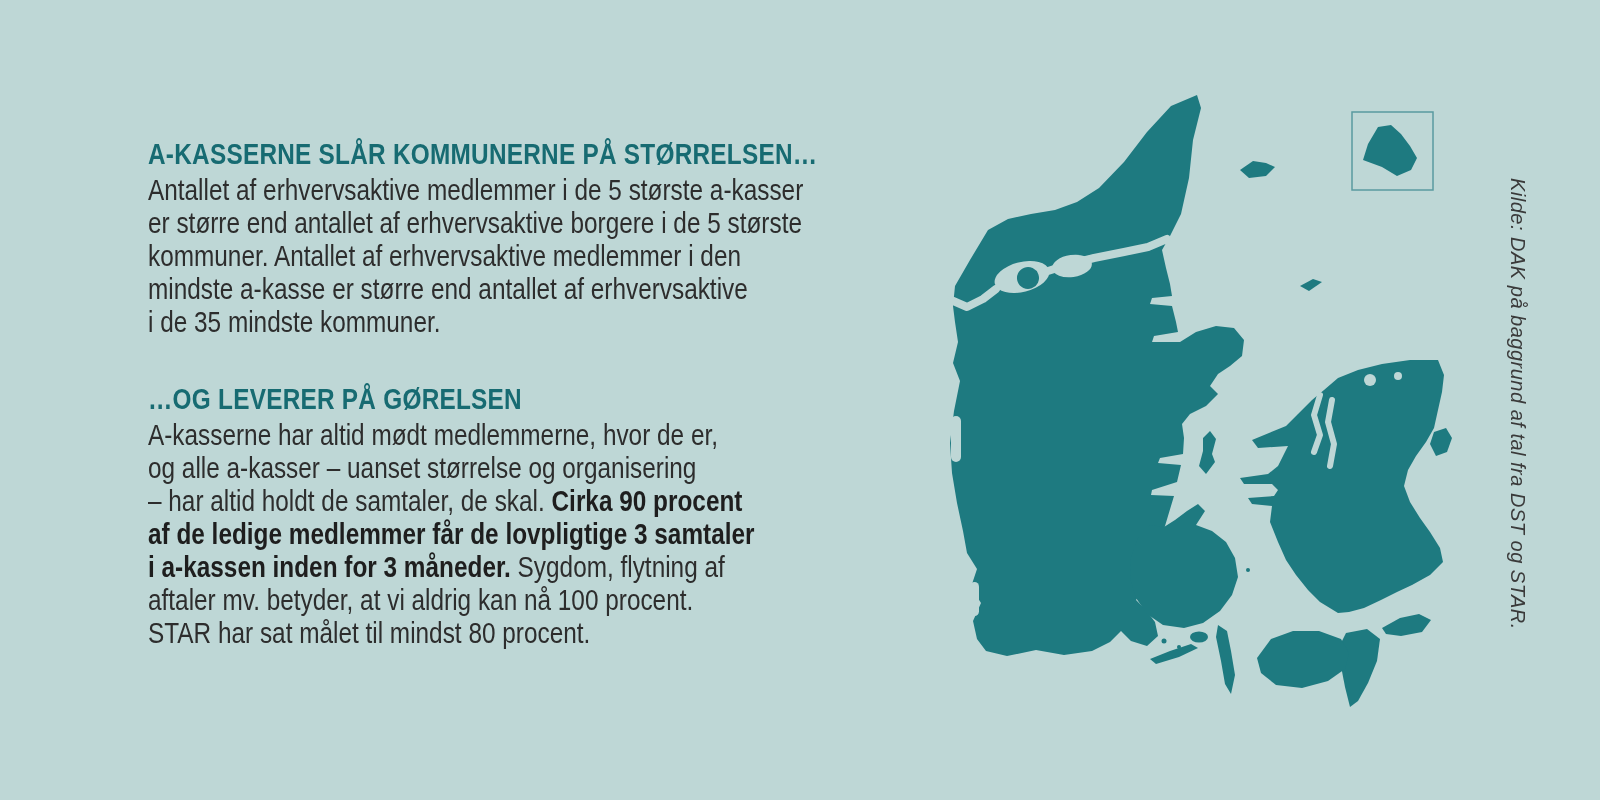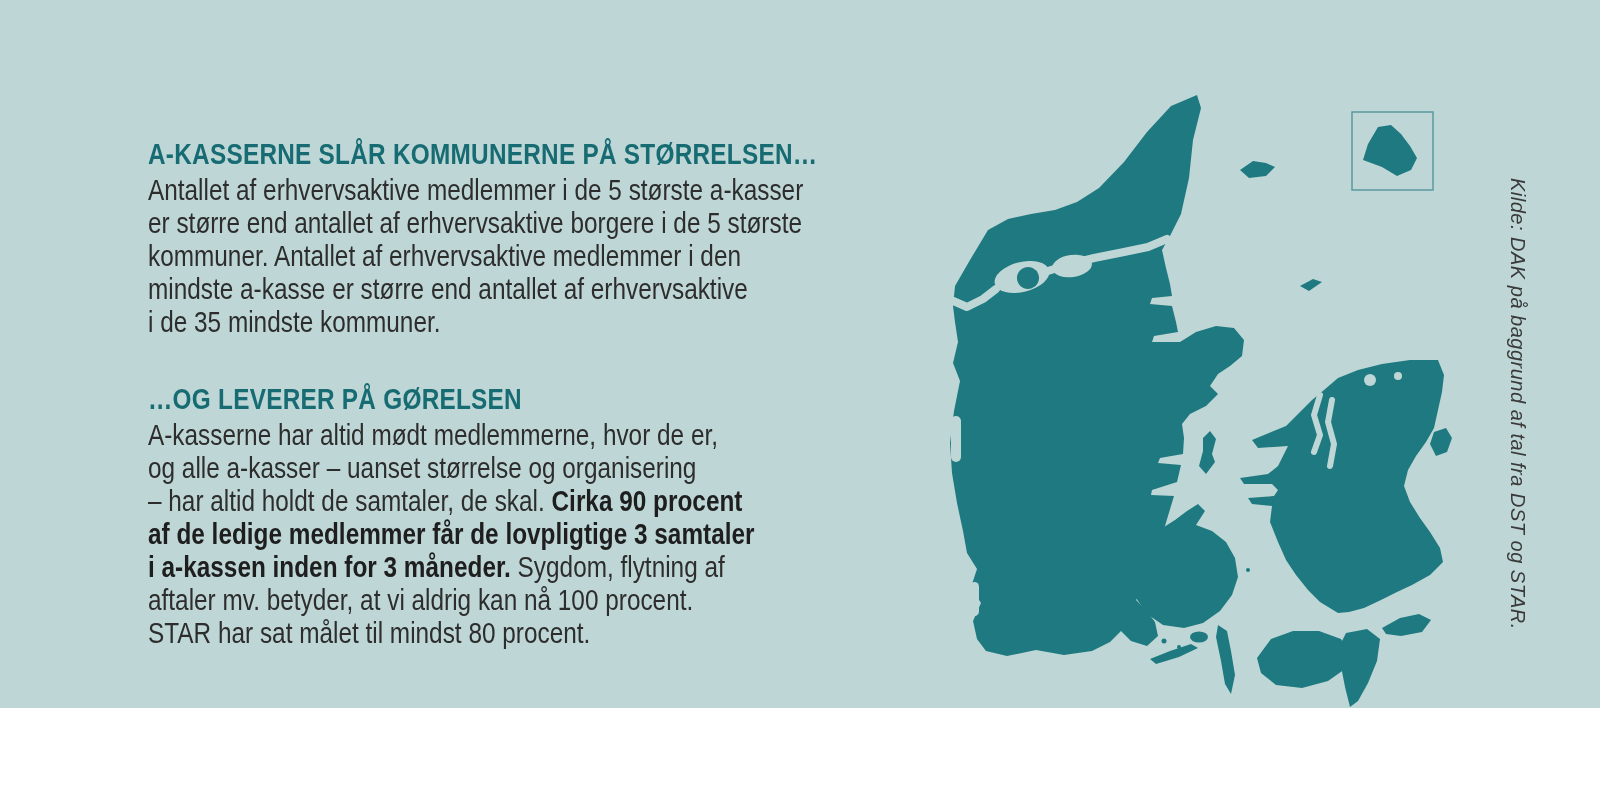--- a/index.html
+++ b/index.html
@@ -9,21 +9,21 @@
     --body-text:#2d2d2d;
     --bold-text:#1e1e1e;
     --source-text:#3a3a3a;
     --inset-border:#5a9aa0;
   }
   *{box-sizing:border-box;}
   html,body{margin:0;padding:0;}
   body{font-family:"Liberation Sans",sans-serif;}
   .canvas{
     position:relative;
-    width:1600px;height:708px;
+    width:1600px;height:800px;
     background:var(--background,#bed7d6);
     overflow:hidden;
   }
   .text-col{
     position:absolute;left:148px;top:140px;width:920px;
     transform:scaleX(.84);transform-origin:0 0;
   }
   .sec-heading{
     font-size:29px;line-height:29px;font-weight:700;
     letter-spacing:.3px;color:var(--heading-teal,#176b72);

